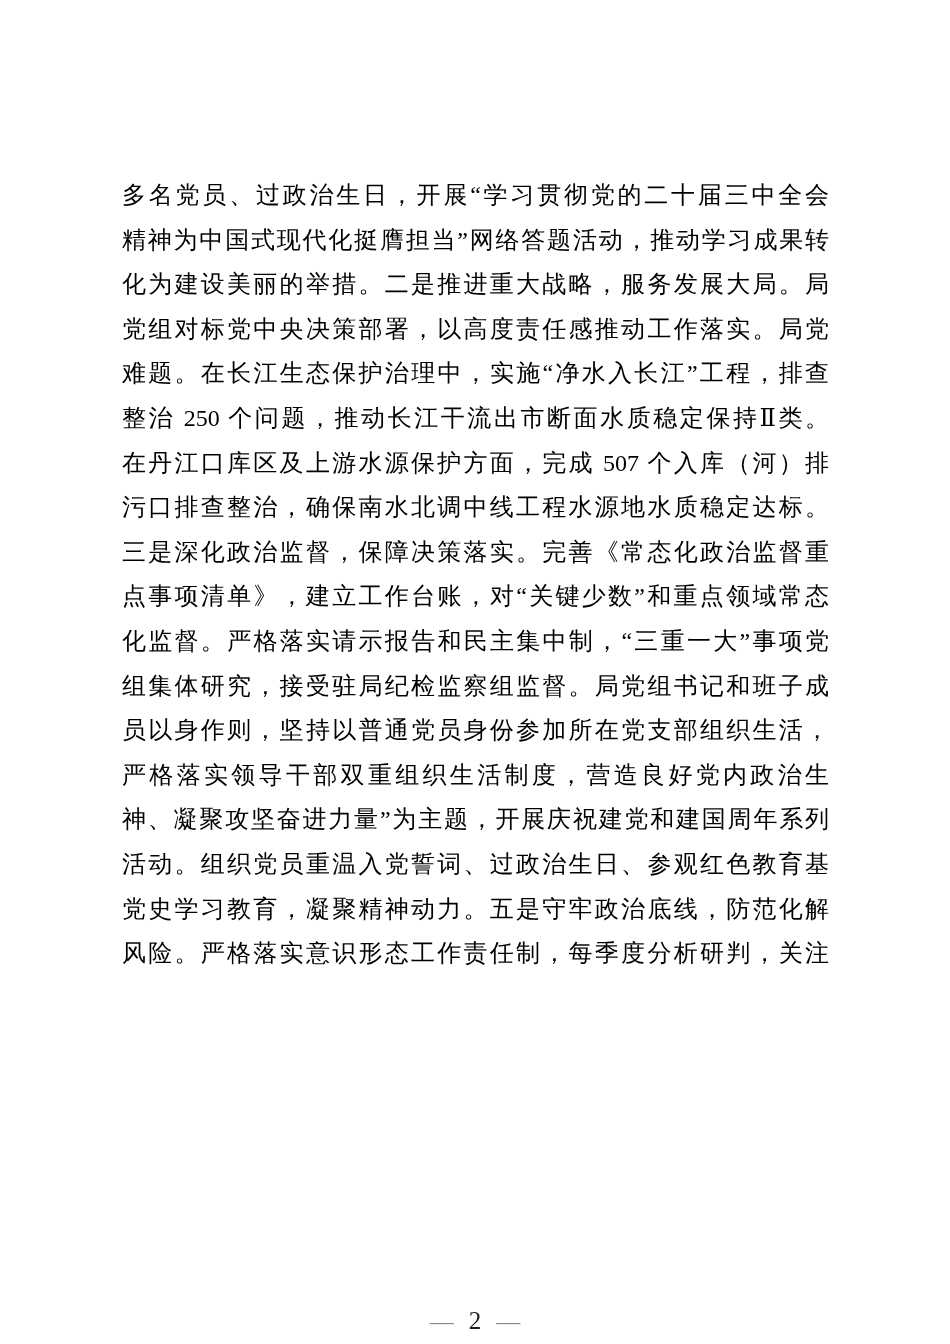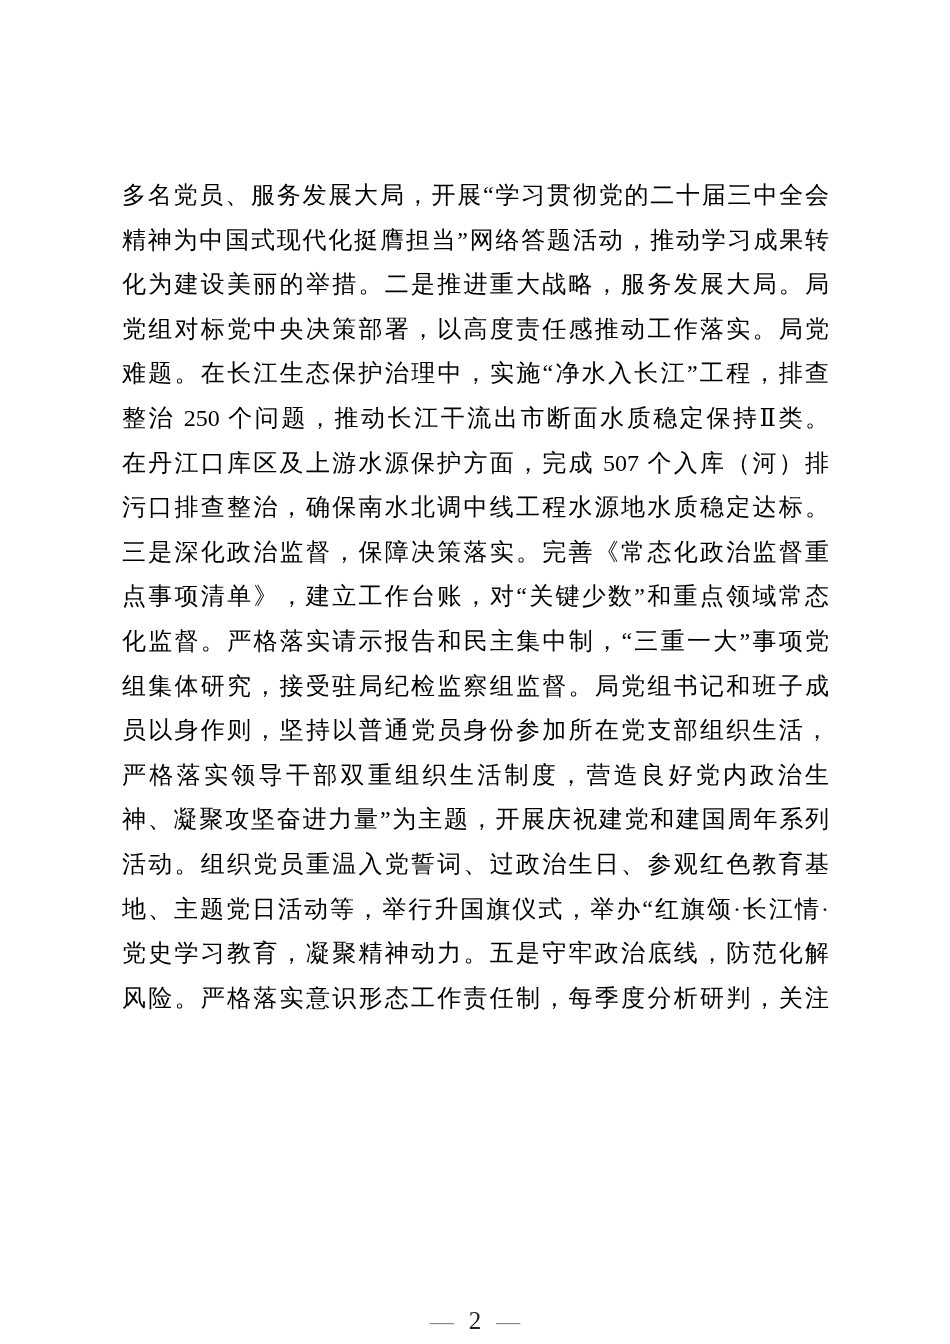--- a/index.html
+++ b/index.html
@@ -56,37 +56,36 @@
     font-family: "Liberation Serif", "DejaVu Serif", serif;
   }
 </style>
 </head>
 <body>
 
 <div class="page">
 
   <div class="text-body" id="doc-body">
 
-  <div class="line">多名党员、服务发展大局，开展“学习贯彻党的二十届三中全会</div>
+  <div class="line">多名党员、过政治生日，开展“学习贯彻党的二十届三中全会</div>
       <div class="line">精神为中国式现代化挺膺担当”网络答题活动，推动学习成果转</div>
       <div class="line">化为建设美丽的举措。二是推进重大战略，服务发展大局。局</div>
       <div class="line">党组对标党中央决策部署，以高度责任感推动工作落实。局党</div>
       <div class="line">难题。在长江生态保护治理中，实施“净水入长江”工程，排查</div>
       <div class="line">整治 250 个问题，推动长江干流出市断面水质稳定保持Ⅱ类。</div>
       <div class="line">在丹江口库区及上游水源保护方面，完成 507 个入库（河）排</div>
       <div class="line">污口排查整治，确保南水北调中线工程水源地水质稳定达标。</div>
       <div class="line">三是深化政治监督，保障决策落实。完善《常态化政治监督重</div>
       <div class="line">点事项清单》，建立工作台账，对“关键少数”和重点领域常态</div>
       <div class="line">化监督。严格落实请示报告和民主集中制，“三重一大”事项党</div>
       <div class="line">组集体研究，接受驻局纪检监察组监督。局党组书记和班子成</div>
       <div class="line">员以身作则，坚持以普通党员身份参加所在党支部组织生活，</div>
       <div class="line">严格落实领导干部双重组织生活制度，营造良好党内政治生</div>
       <div class="line">神、凝聚攻坚奋进力量”为主题，开展庆祝建党和建国周年系列</div>
       <div class="line">活动。组织党员重温入党誓词、过政治生日、参观红色教育基</div>
-      <div class="line">地、主题党日活动等，举行升国旗仪式，举办“红旗颂·长江情·</div>
       <div class="line">党史学习教育，凝聚精神动力。五是守牢政治底线，防范化解</div>
       <div class="line">风险。严格落实意识形态工作责任制，每季度分析研判，关注</div>
     </div>
 
   <div class="page-footer">
     <span class="footer-dash">—</span>
     <span class="footer-num">2</span>
     <span class="footer-dash">—</span>
   </div>
 

